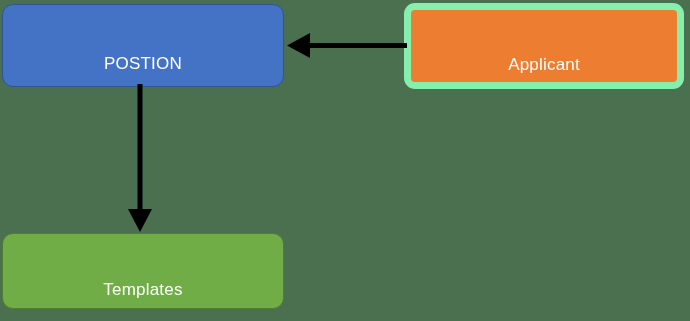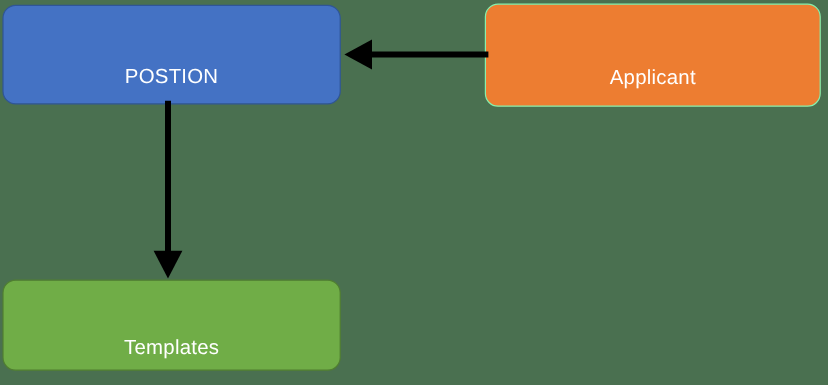--- a/index.html
+++ b/index.html
@@ -47,21 +47,21 @@
     height: 83px;
     background: #4472C4;
     border: 1px solid #2f5597;
   }
   #node-applicant {
     left: 404px;
     top: 3px;
     width: 280px;
     height: 86px;
     background: #ED7D31;
-    border: 1px solid #86efac;
+    border: 7px solid #86efac;
   }
   #node-templates {
     left: 2px;
     top: 233px;
     width: 282px;
     height: 76px;
     background: #70AD47;
     border: 1px solid #507e31;
     border-bottom-left-radius: 11px;
     border-bottom-right-radius: 11px;

